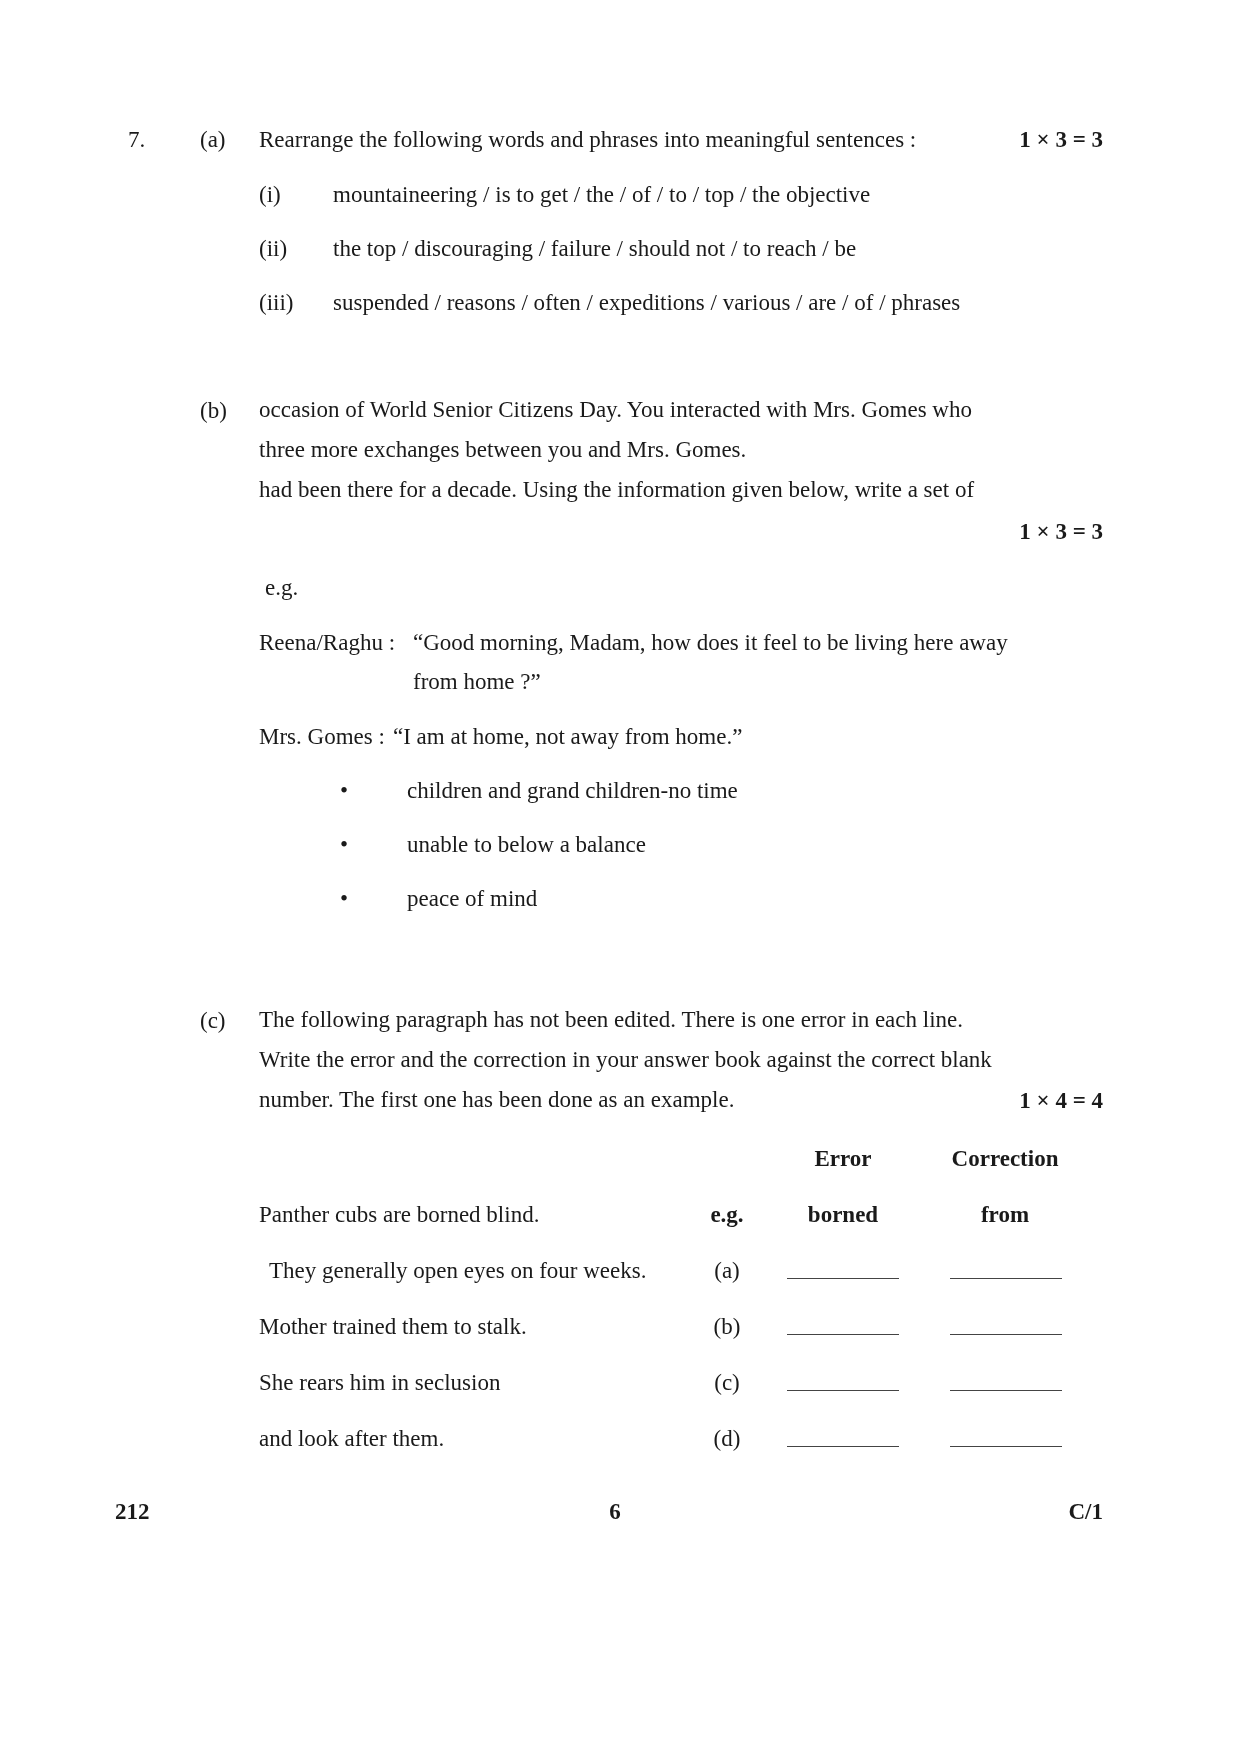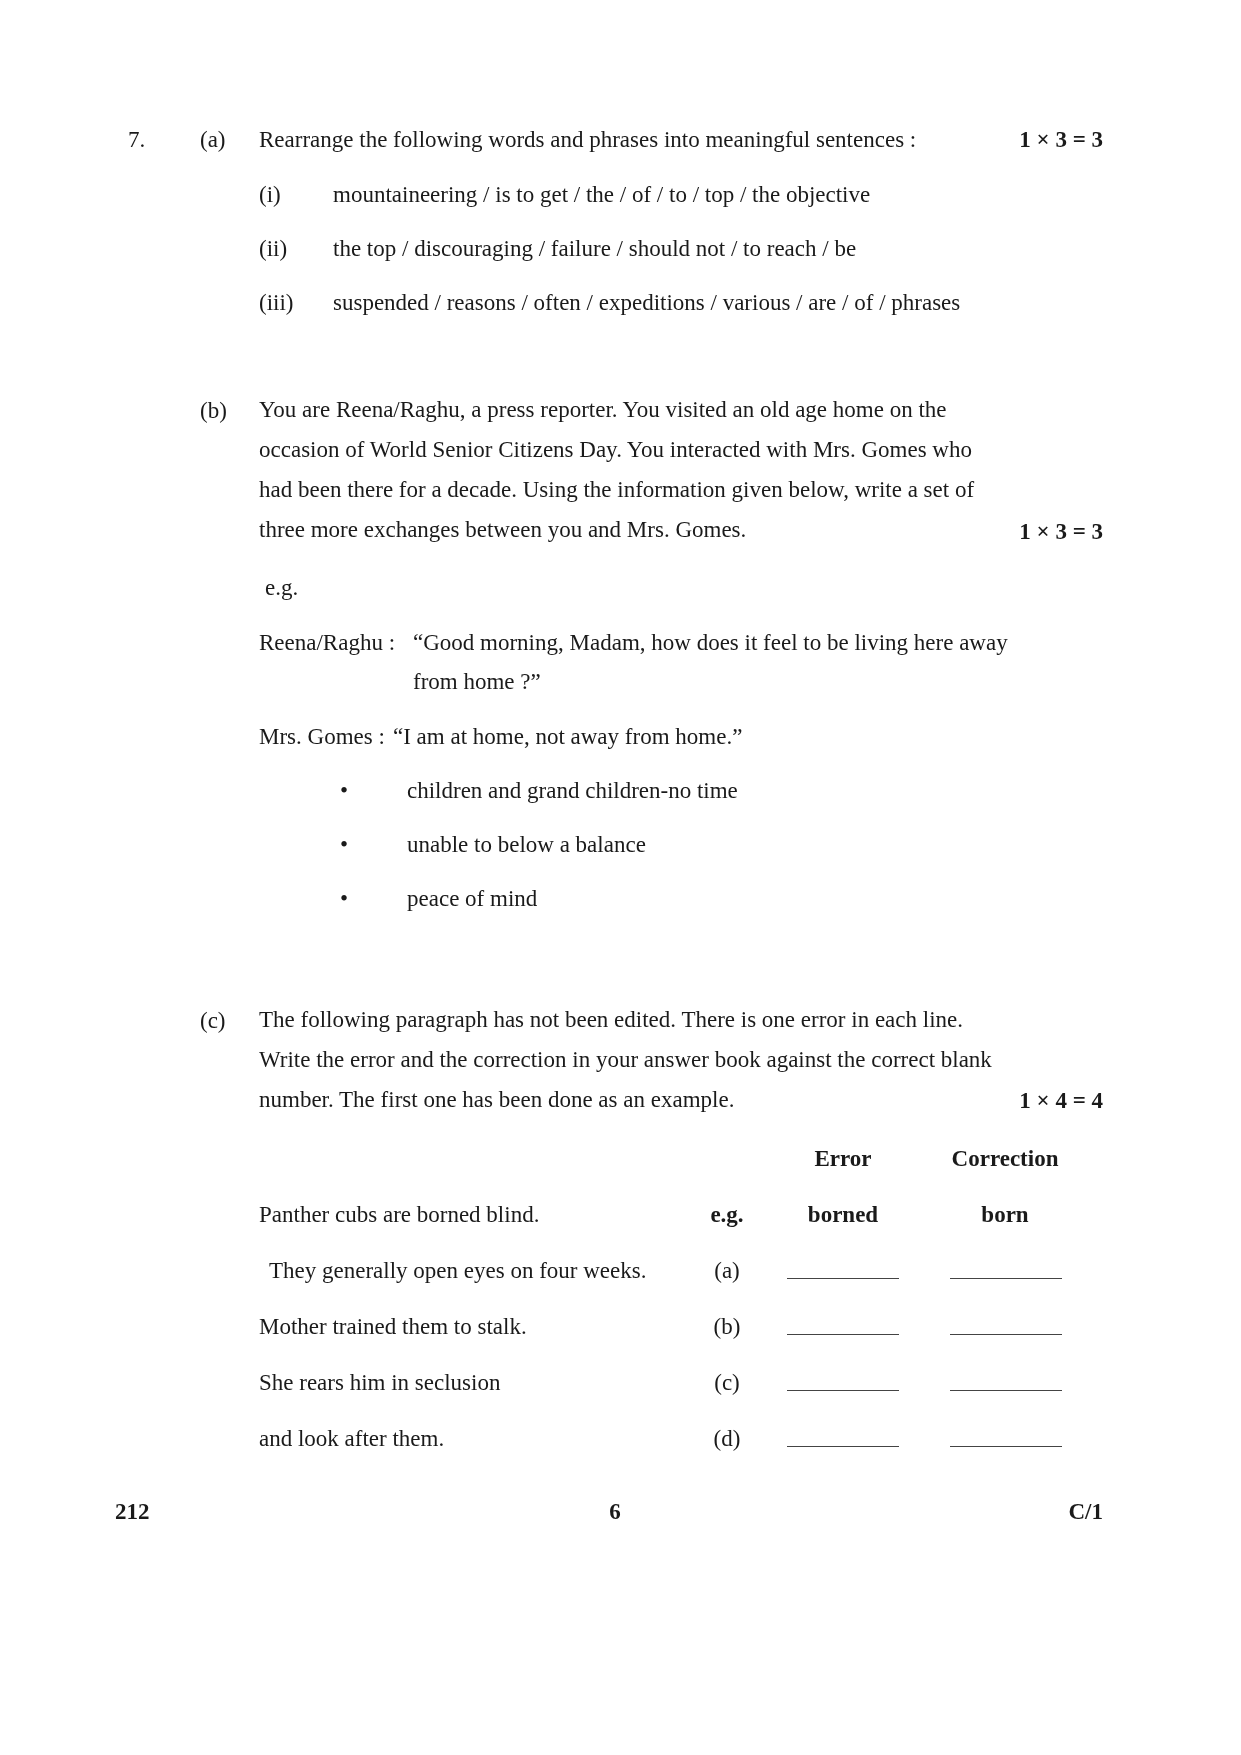--- a/index.html
+++ b/index.html
@@ -26,24 +26,23 @@
 
 <div class="abs" style="left:259px; top:183px;">(i)</div>
 <div class="abs" style="left:333px; top:183px;">mountaineering / is to get / the / of / to / top / the objective</div>
 <div class="abs" style="left:259px; top:237px;">(ii)</div>
 <div class="abs" style="left:333px; top:237px;">the top / discouraging / failure / should not / to reach / be</div>
 <div class="abs" style="left:259px; top:291px;">(iii)</div>
 <div class="abs" style="left:333px; top:291px;">suspended / reasons / often / expeditions / various / are / of / phrases</div>
 
 <div class="abs" style="left:200px; top:399px;">(b)</div>
 <div class="para" style="top:390px;">
-  <div>You are Reena/Raghu, a press reporter. You visited an old age home on the</div>
   <div>occasion of World Senior Citizens Day. You interacted with Mrs. Gomes who</div>
+  <div>three more exchanges between you and Mrs. Gomes.</div>
   <div>had been there for a decade. Using the information given below, write a set of</div>
-  <div>three more exchanges between you and Mrs. Gomes.</div>
 </div>
 <div class="marks" style="top:520px;">1 × 3 = 3</div>
 
 <div class="abs" style="left:265px; top:576px;">e.g.</div>
 
 <div class="abs" style="left:259px; top:631px;">Reena/Raghu :</div>
 <div class="abs" style="left:413px; top:631px;">“Good morning, Madam, how does it feel to be living here away</div>
 <div class="abs" style="left:413px; top:670px;">from home ?”</div>
 
 <div class="abs" style="left:259px; top:725px;">Mrs. Gomes :</div>
@@ -63,21 +62,21 @@
   <div>number. The first one has been done as an example.</div>
 </div>
 <div class="marks" style="top:1089px;">1 × 4 = 4</div>
 
 <div class="abs bold ctr" style="left:783px; width:120px; top:1147px;">Error</div>
 <div class="abs bold ctr" style="left:935px; width:140px; top:1147px;">Correction</div>
 
 <div class="abs" style="left:259px; top:1203px;">Panther cubs are borned blind.</div>
 <div class="abs bold ctr" style="left:700px; width:54px; top:1203px;">e.g.</div>
 <div class="abs bold ctr" style="left:783px; width:120px; top:1203px;">borned</div>
-<div class="abs bold ctr" style="left:935px; width:140px; top:1203px;">born</div>
+<div class="abs bold ctr" style="left:935px; width:140px; top:1203px;">from</div>
 
 <div class="abs" style="left:269px; top:1259px;">They generally open eyes on four weeks.</div>
 <div class="abs ctr" style="left:700px; width:54px; top:1259px;">(a)</div>
 <div class="blank" style="left:787px; top:1278px;"></div>
 <div class="blank" style="left:950px; top:1278px;"></div>
 
 <div class="abs" style="left:259px; top:1315px;">Mother trained them to stalk.</div>
 <div class="abs ctr" style="left:700px; width:54px; top:1315px;">(b)</div>
 <div class="blank" style="left:787px; top:1334px;"></div>
 <div class="blank" style="left:950px; top:1334px;"></div>

